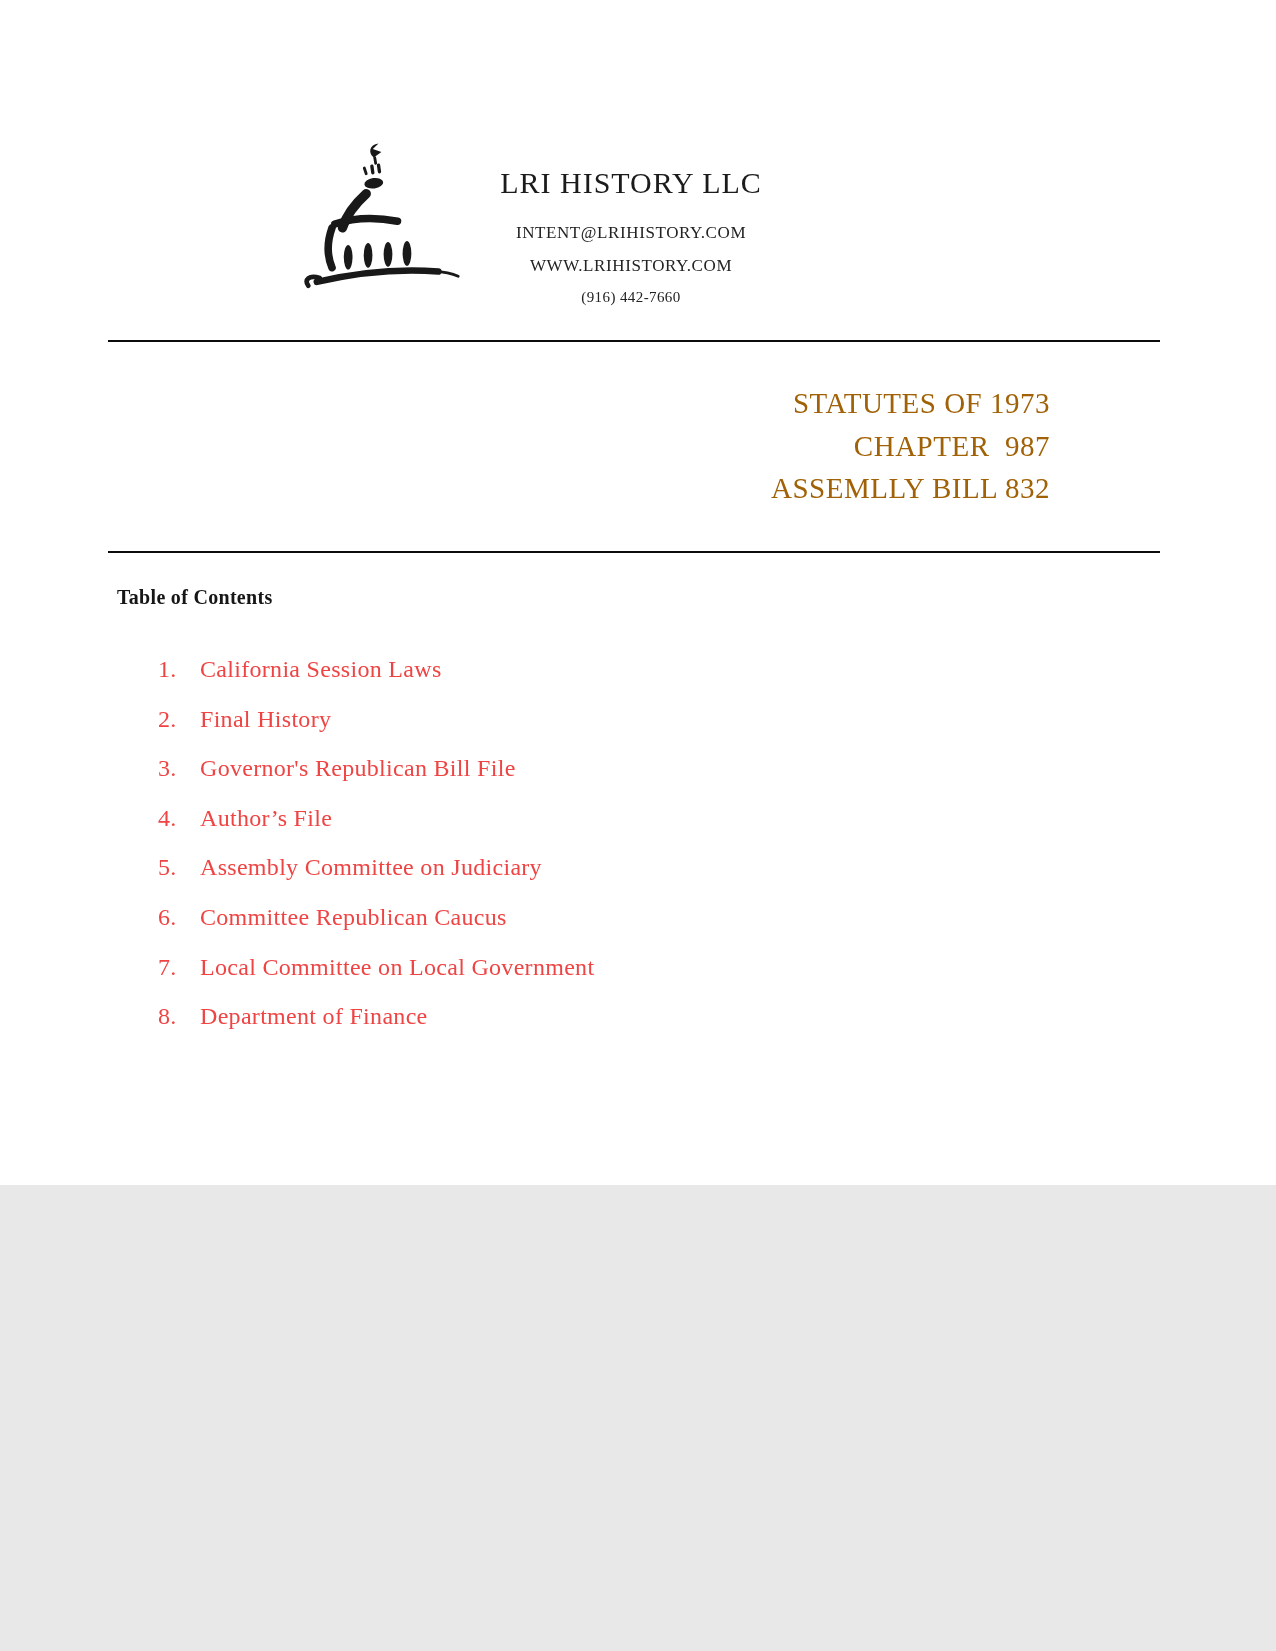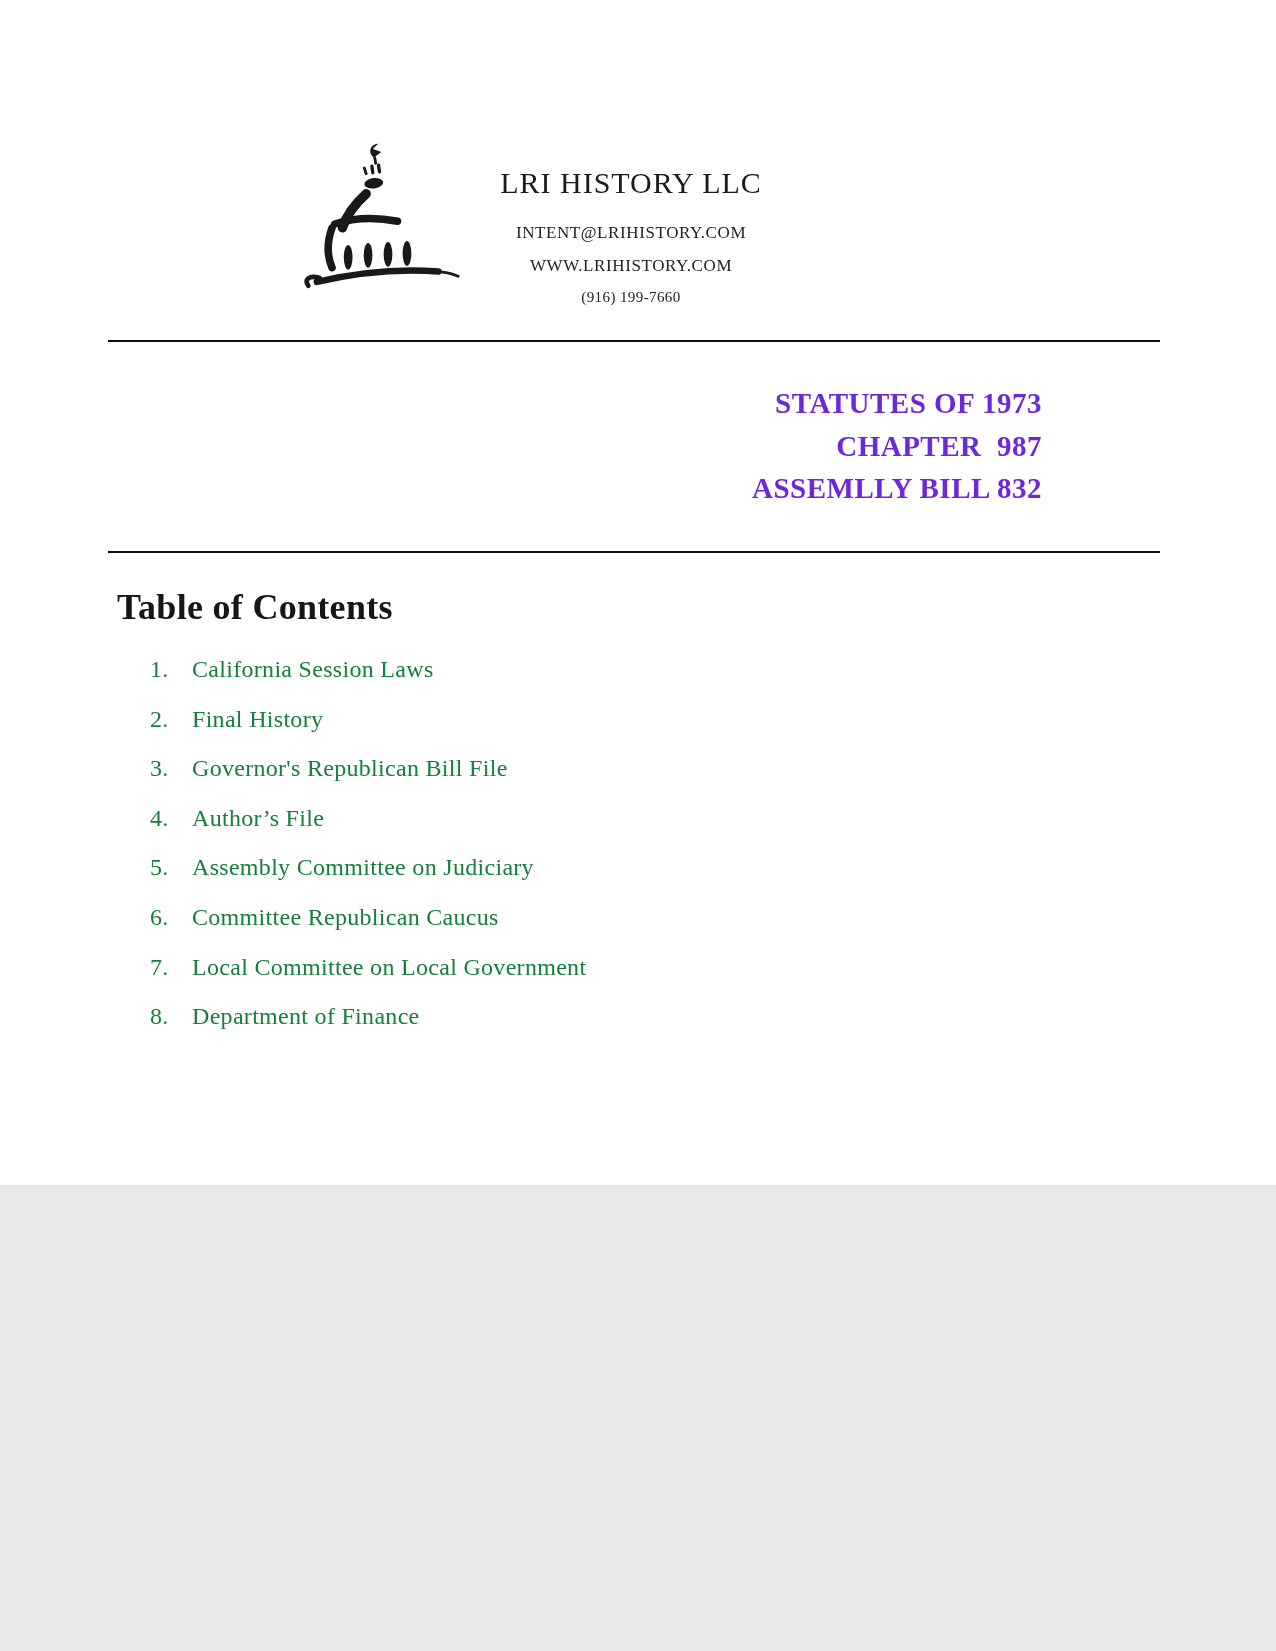--- a/index.html
+++ b/index.html
@@ -48,48 +48,48 @@
     height: 0;
     border-top: 2px solid #0c0c0c;
   }
   .rule-1 { top: 340px; }
   .rule-2 { top: 551px; }
 
   
   .title-block {
     position: absolute;
     top: 382px;
-    right: 234px;
+    right: 226px;
     text-align: right;
-    font-weight: bold;
+    font-weight: normal;
     font-size: 29px;
     line-height: 42.5px;
     letter-spacing: 0.5px;
-    color: #6d28d9;
+    color: #a16207;
   }
   .statute-line { white-space: pre-wrap; }
 
   
   .toc-heading {
     position: absolute;
     left: 117px;
     top: 586px;
     font-weight: bold;
-    font-size: 36px;
+    font-size: 20px;
     letter-spacing: 0.3px;
     color: #161616;
     white-space: nowrap;
   }
   .toc-list {
     position: absolute;
-    left: 150px;
+    left: 158px;
     top: 645px;
     font-size: 24px;
     letter-spacing: 0.3px;
-    color: #15803d;
+    color: #ef4444;
   }
   .toc-item {
     height: 49.6px;
     line-height: 49.6px;
     white-space: nowrap;
   }
   .toc-num {
     display: inline-block;
     width: 42px;
   }
@@ -125,21 +125,21 @@
       <path d="M13,157 C8,151 14,145 25,149" stroke-width="5"></path>
       <path d="M22,153 C65,143 110,139 150,142" stroke-width="7"></path>
       <path d="M145,142 C155,142.5 164,144 171,147" stroke-width="3"></path>
     </svg>
   </div>
 
   <div class="header-text">
     <div class="company-name">LRI HISTORY LLC</div>
     <div class="contact-line-1">INTENT@LRIHISTORY.COM</div>
     <div class="contact-line-2">WWW.LRIHISTORY.COM</div>
-    <div class="contact-line-3">(916) 199-7660</div>
+    <div class="contact-line-3">(916) 442-7660</div>
   </div>
 
   <div class="rule rule-1"></div>
 
   <div class="title-block">
     <div class="statute-line">STATUTES OF 1973</div>
     <div class="statute-line">CHAPTER  987</div>
     <div class="statute-line">ASSEMLLY BILL 832</div>
   </div>
 

